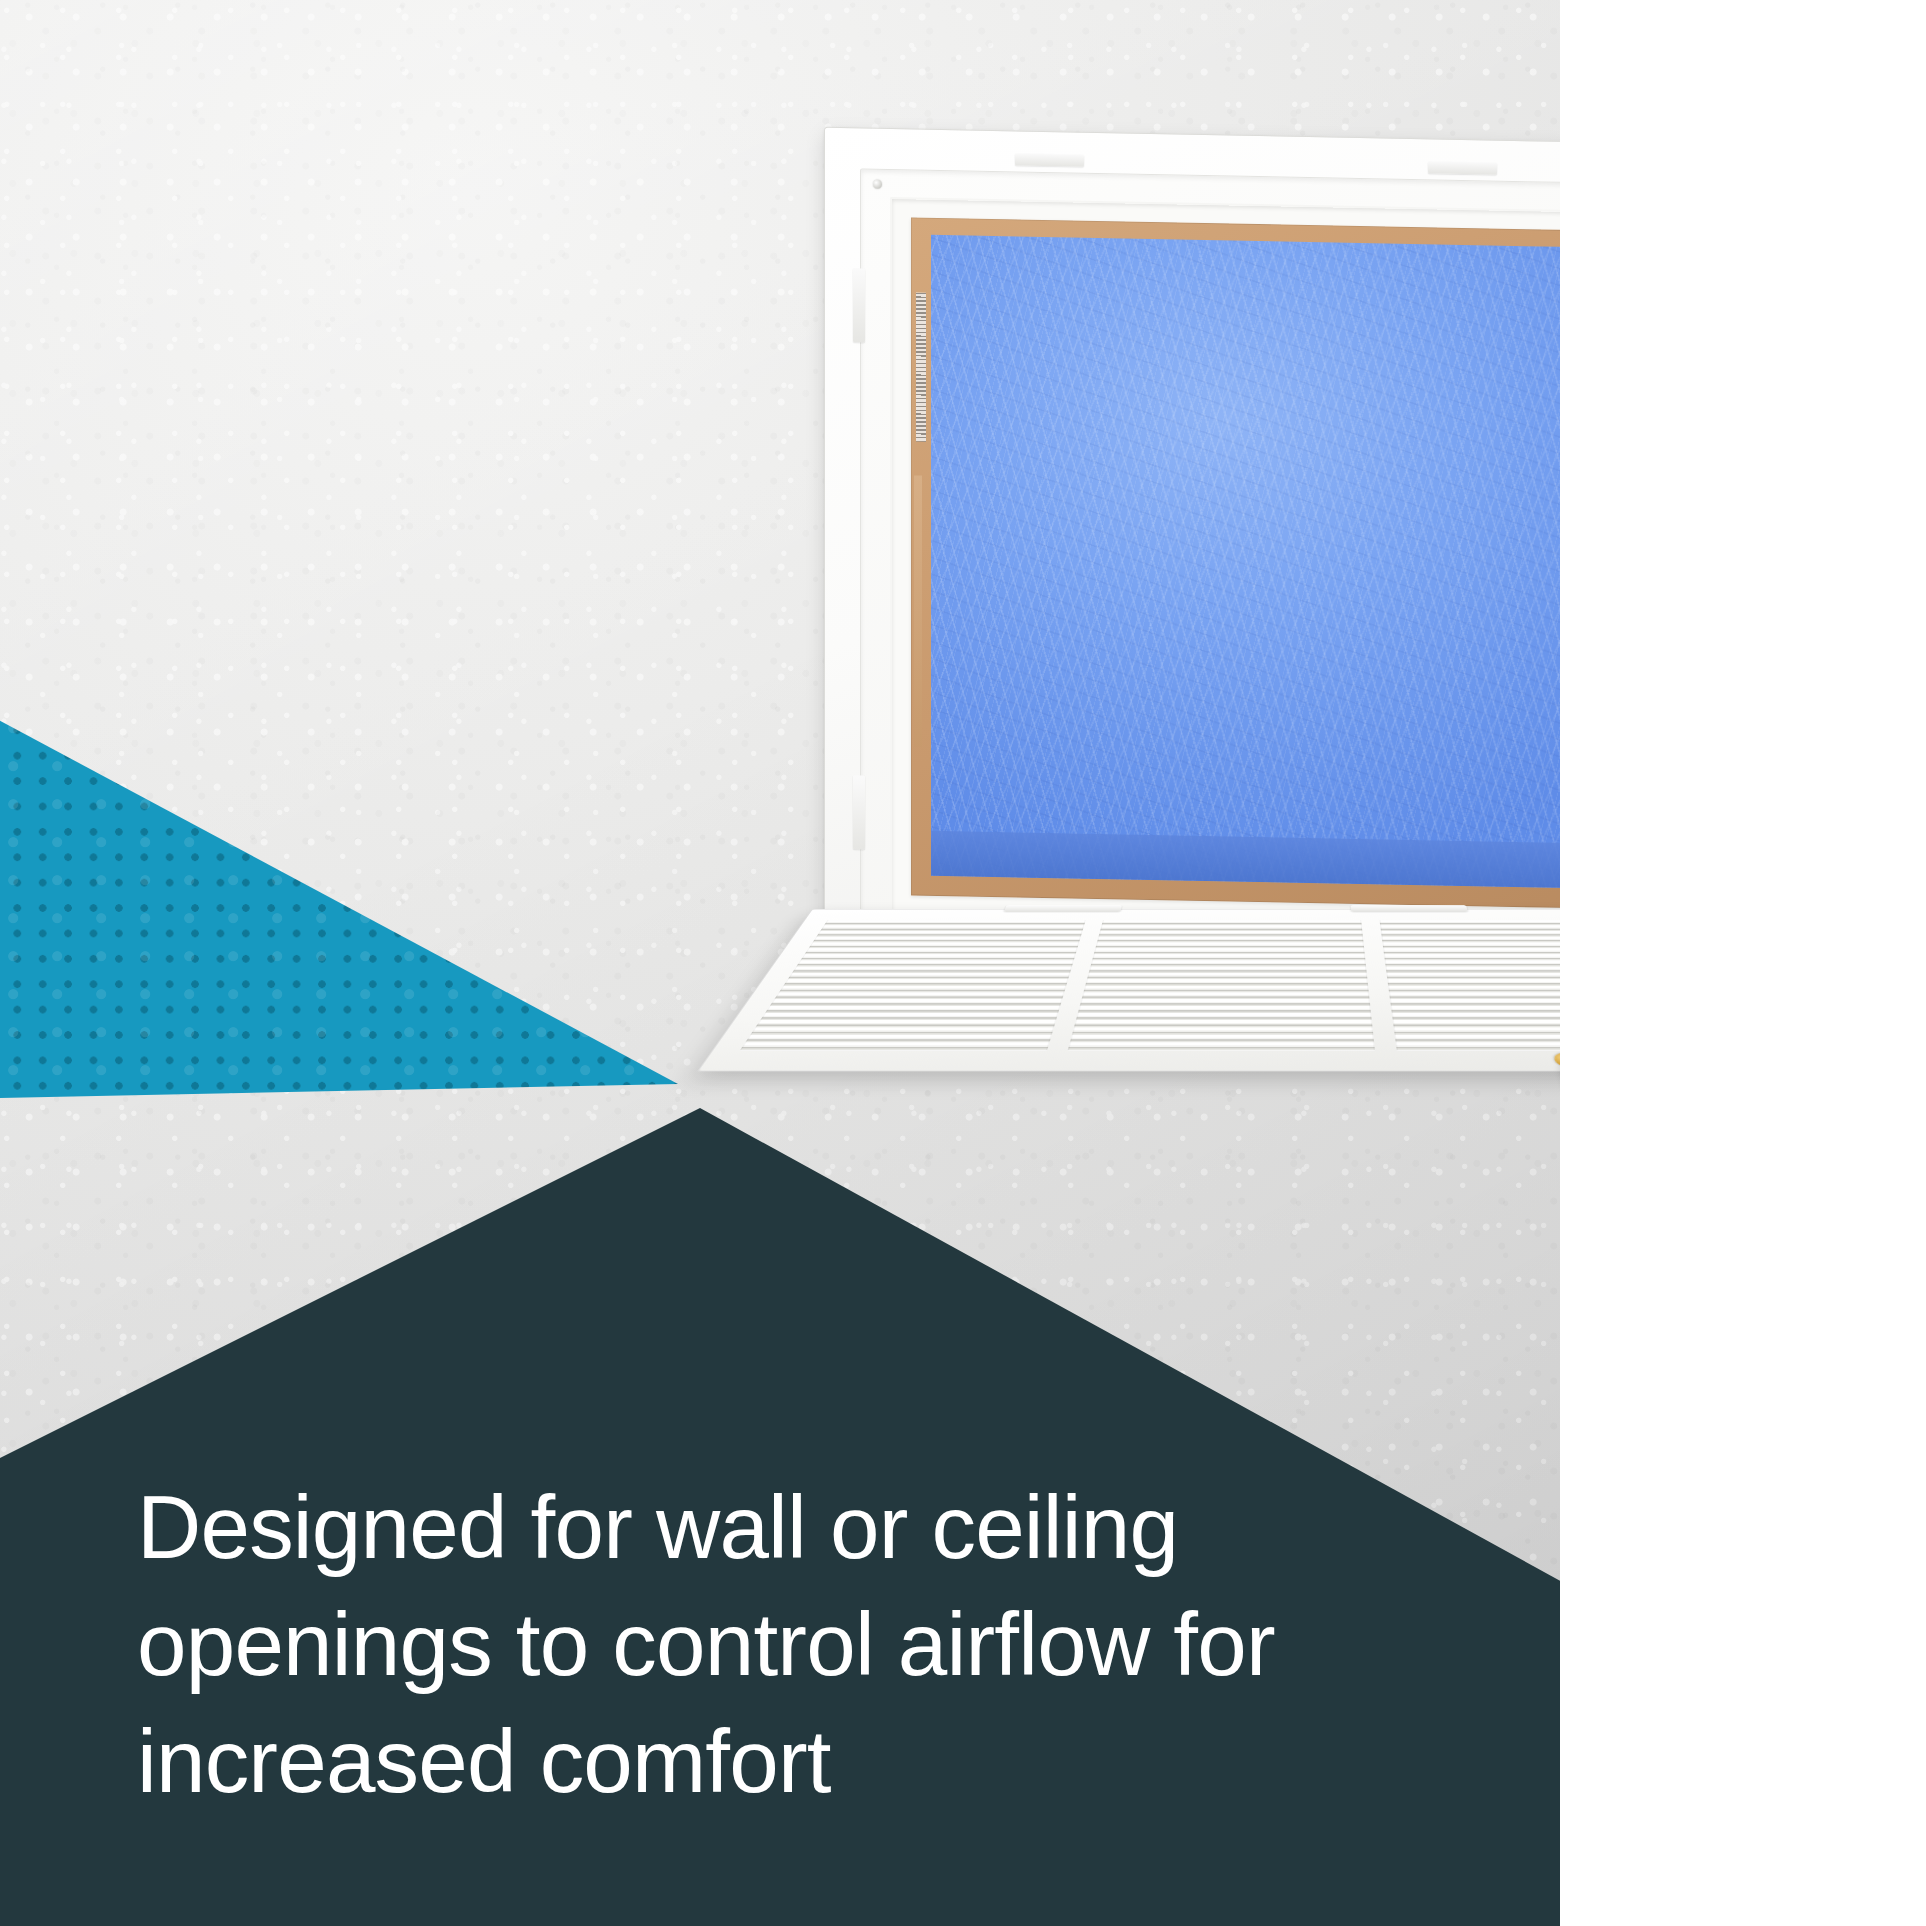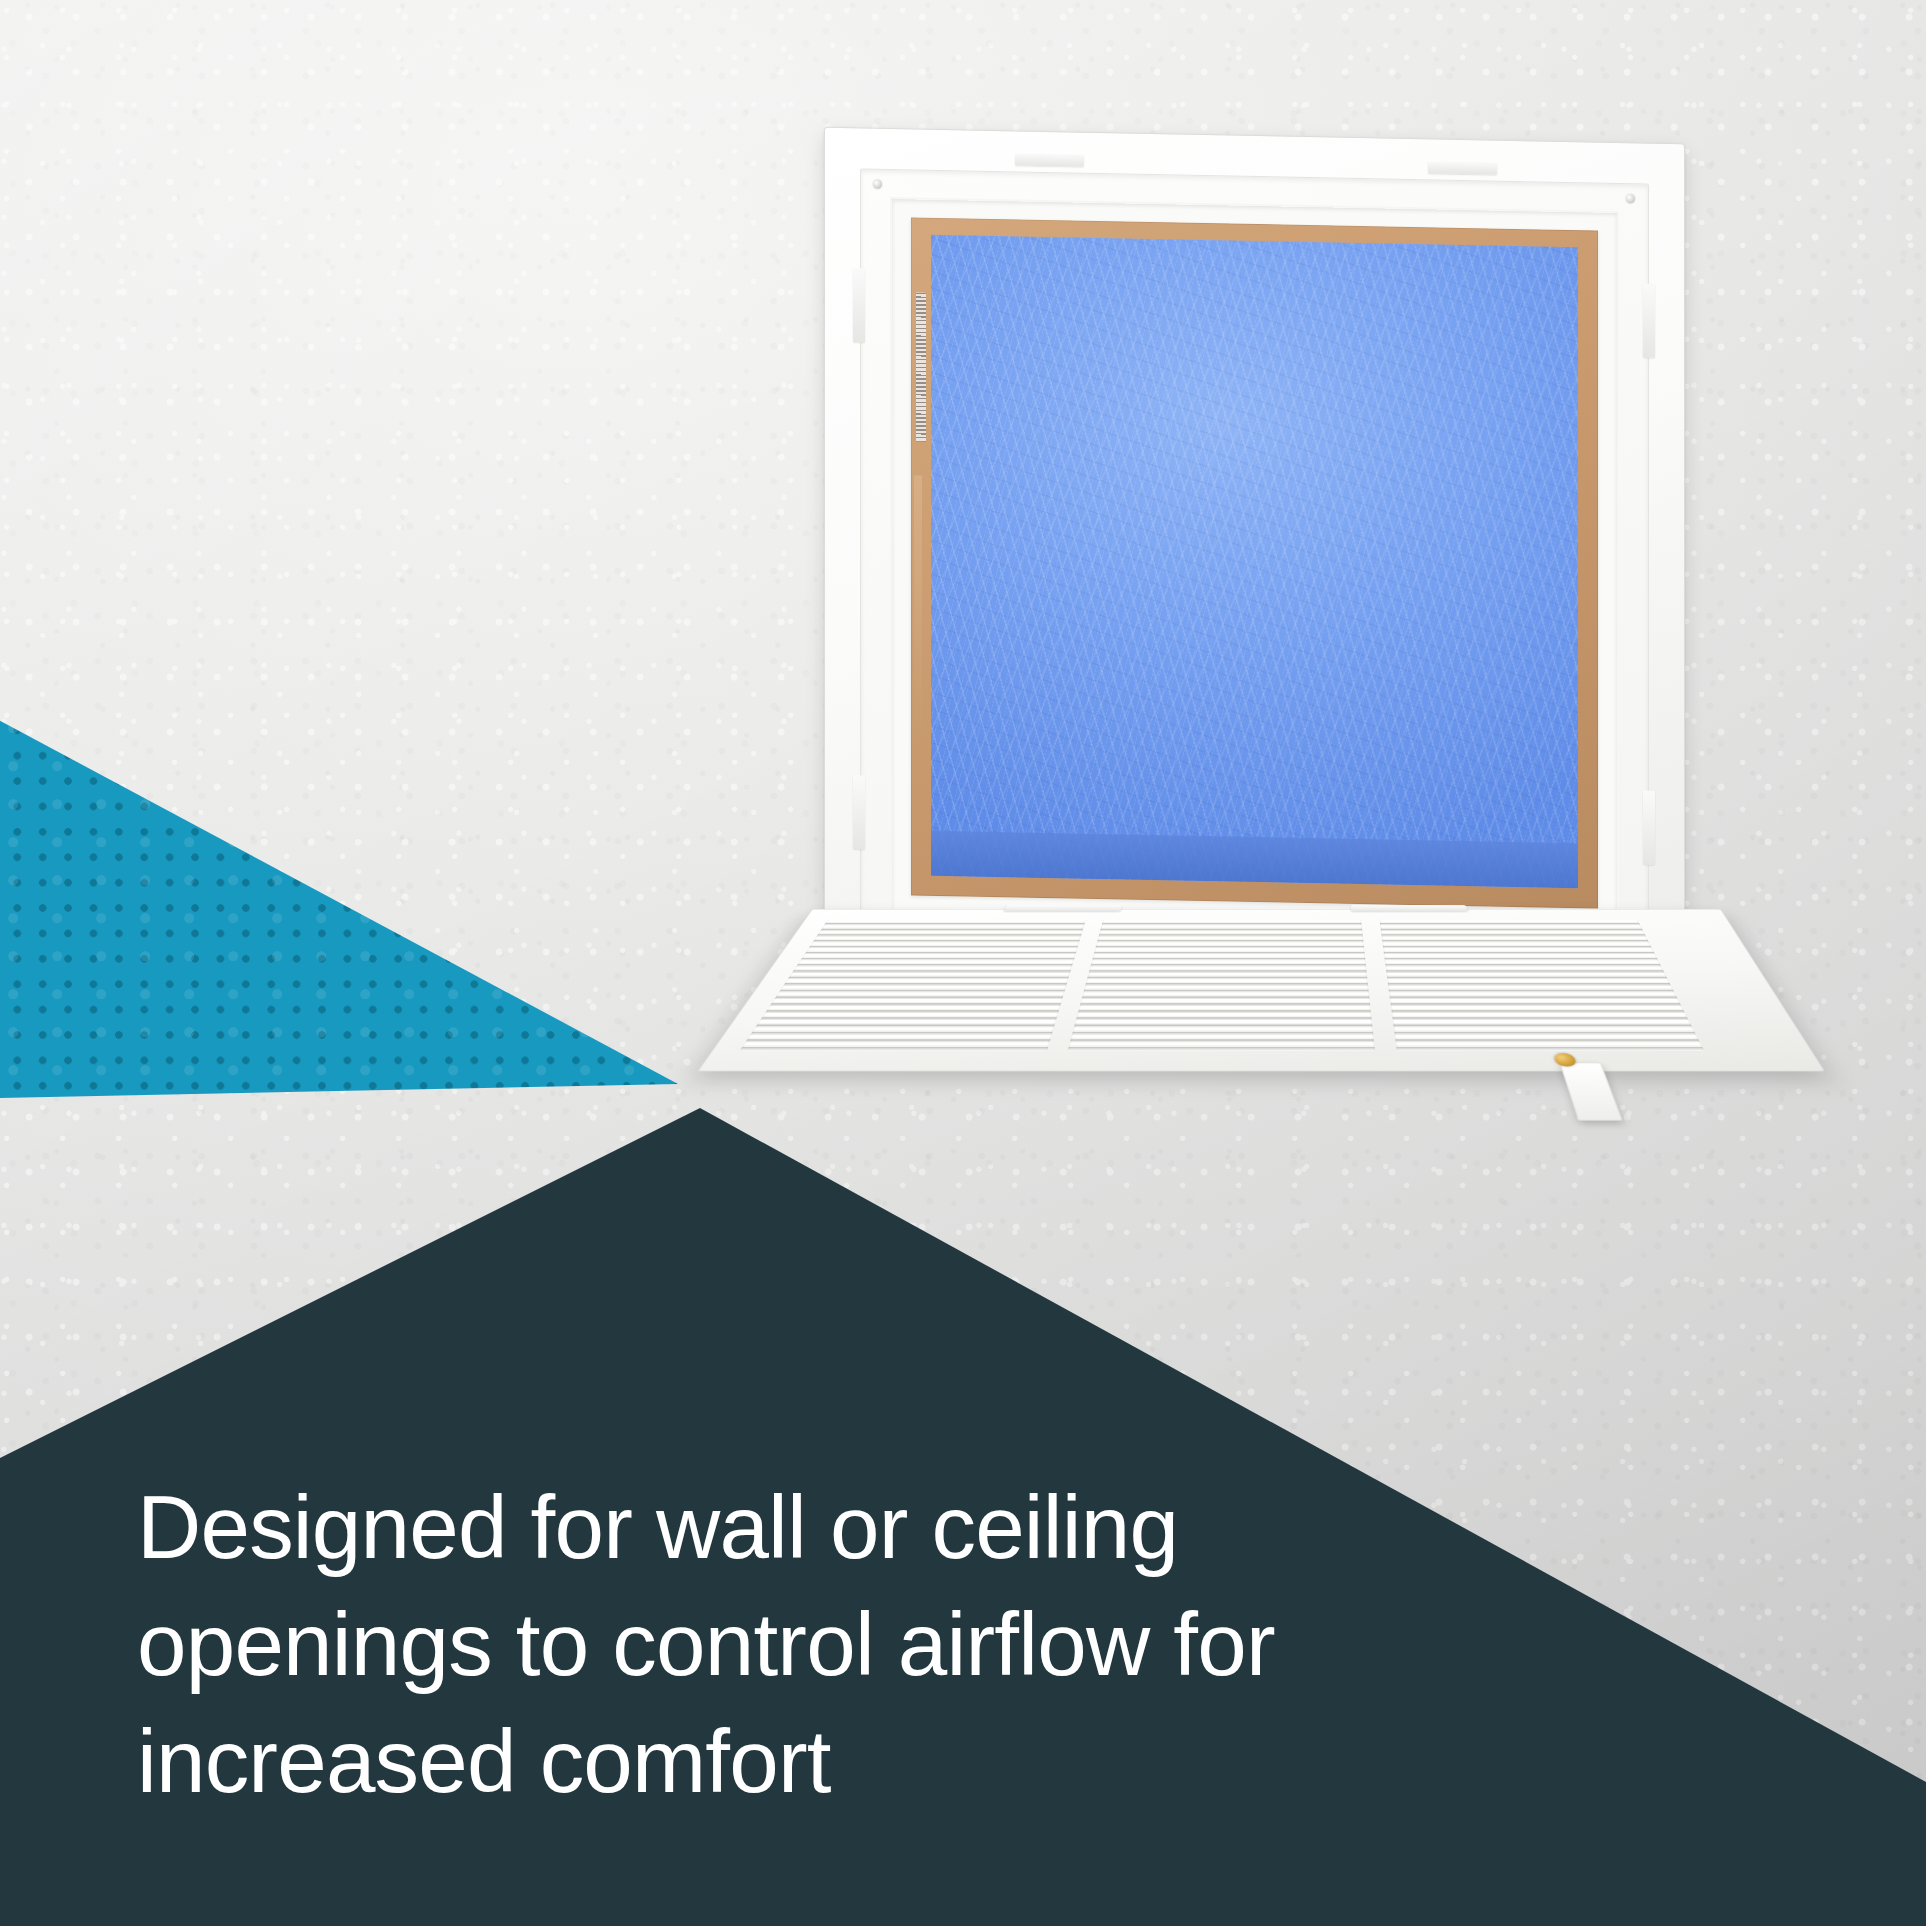--- a/index.html
+++ b/index.html
@@ -1,17 +1,17 @@
 <!DOCTYPE html>
 <html style="font-size:12.3px"><head>
 <meta charset="utf-8">
 <style>
   html,body{margin:0;padding:0;background:#ffffff;}
   #stage{
-    position:relative;width:1926px;height:1926px;overflow:hidden;
+    position:relative;width:1560px;height:1926px;overflow:hidden;
     font-family:"Liberation Sans", sans-serif;
     background:#e8e8e7;
   }
 
   
   .wall{position:absolute;inset:0;
     background:
       radial-gradient(120% 90% at 30% 10%, #f3f3f2 0%, #e9e9e8 45%, #dedede 100%);
   }
   .wall-tex{position:absolute;inset:0;opacity:.55;

